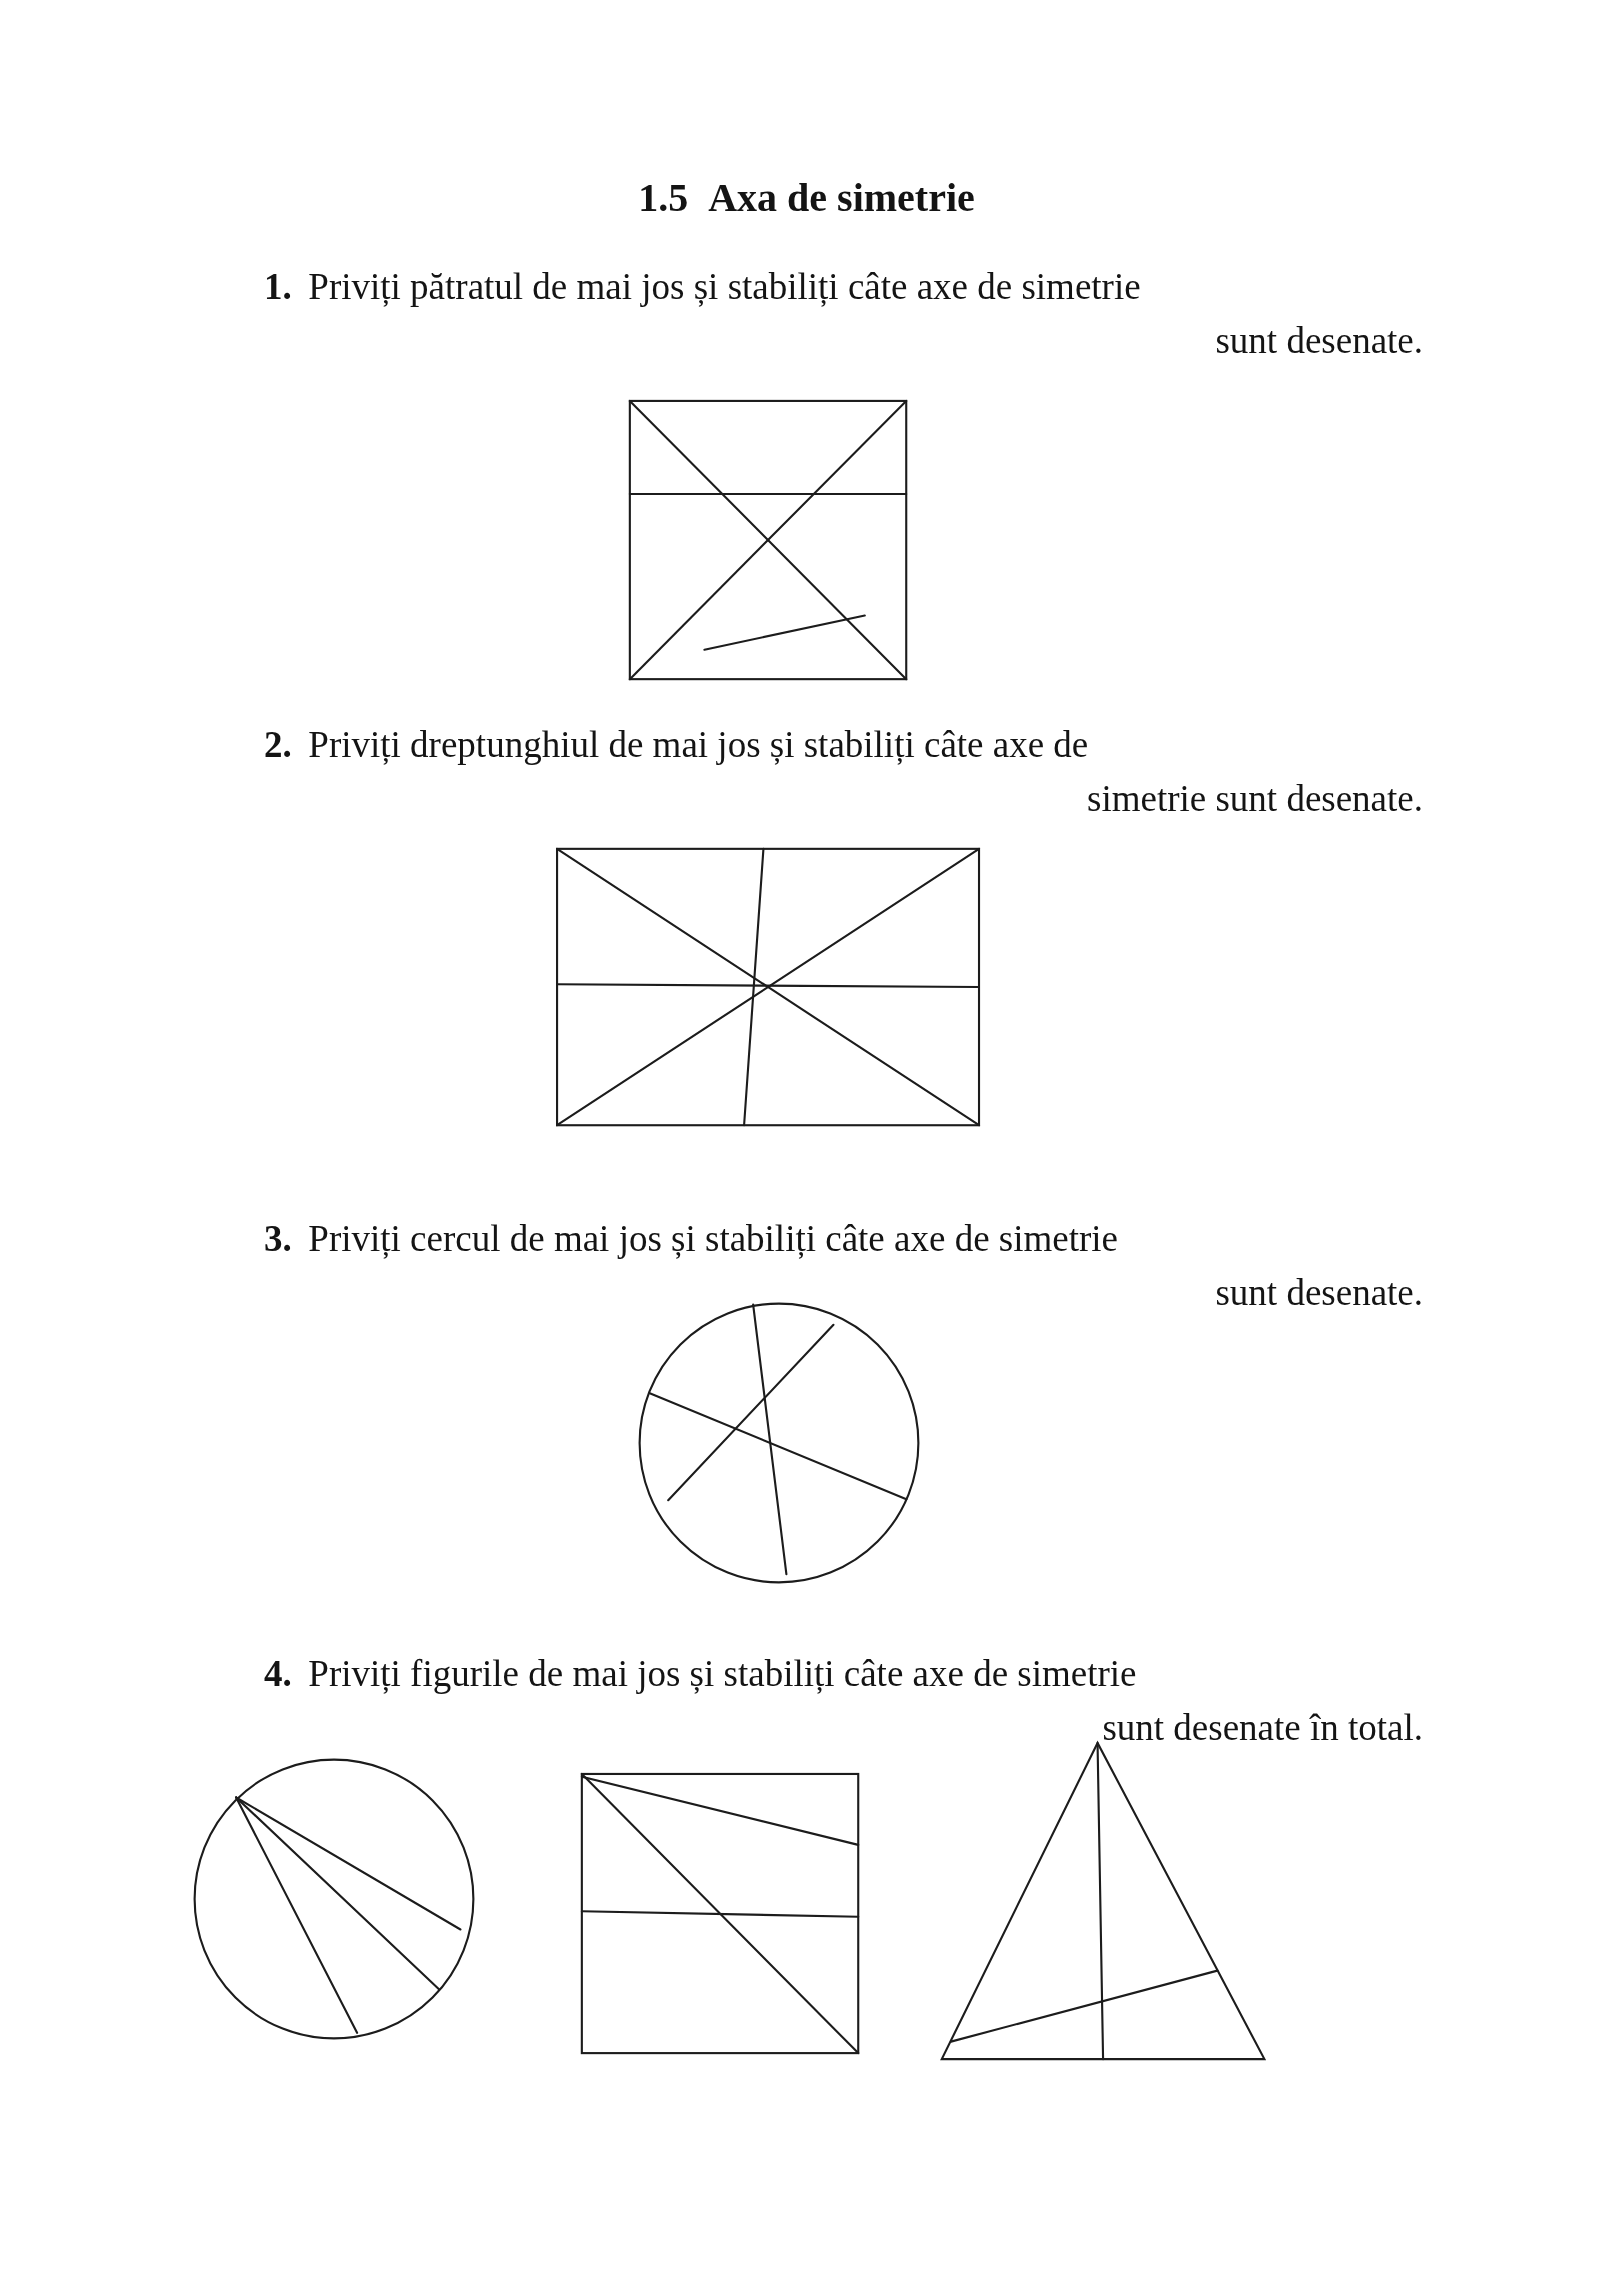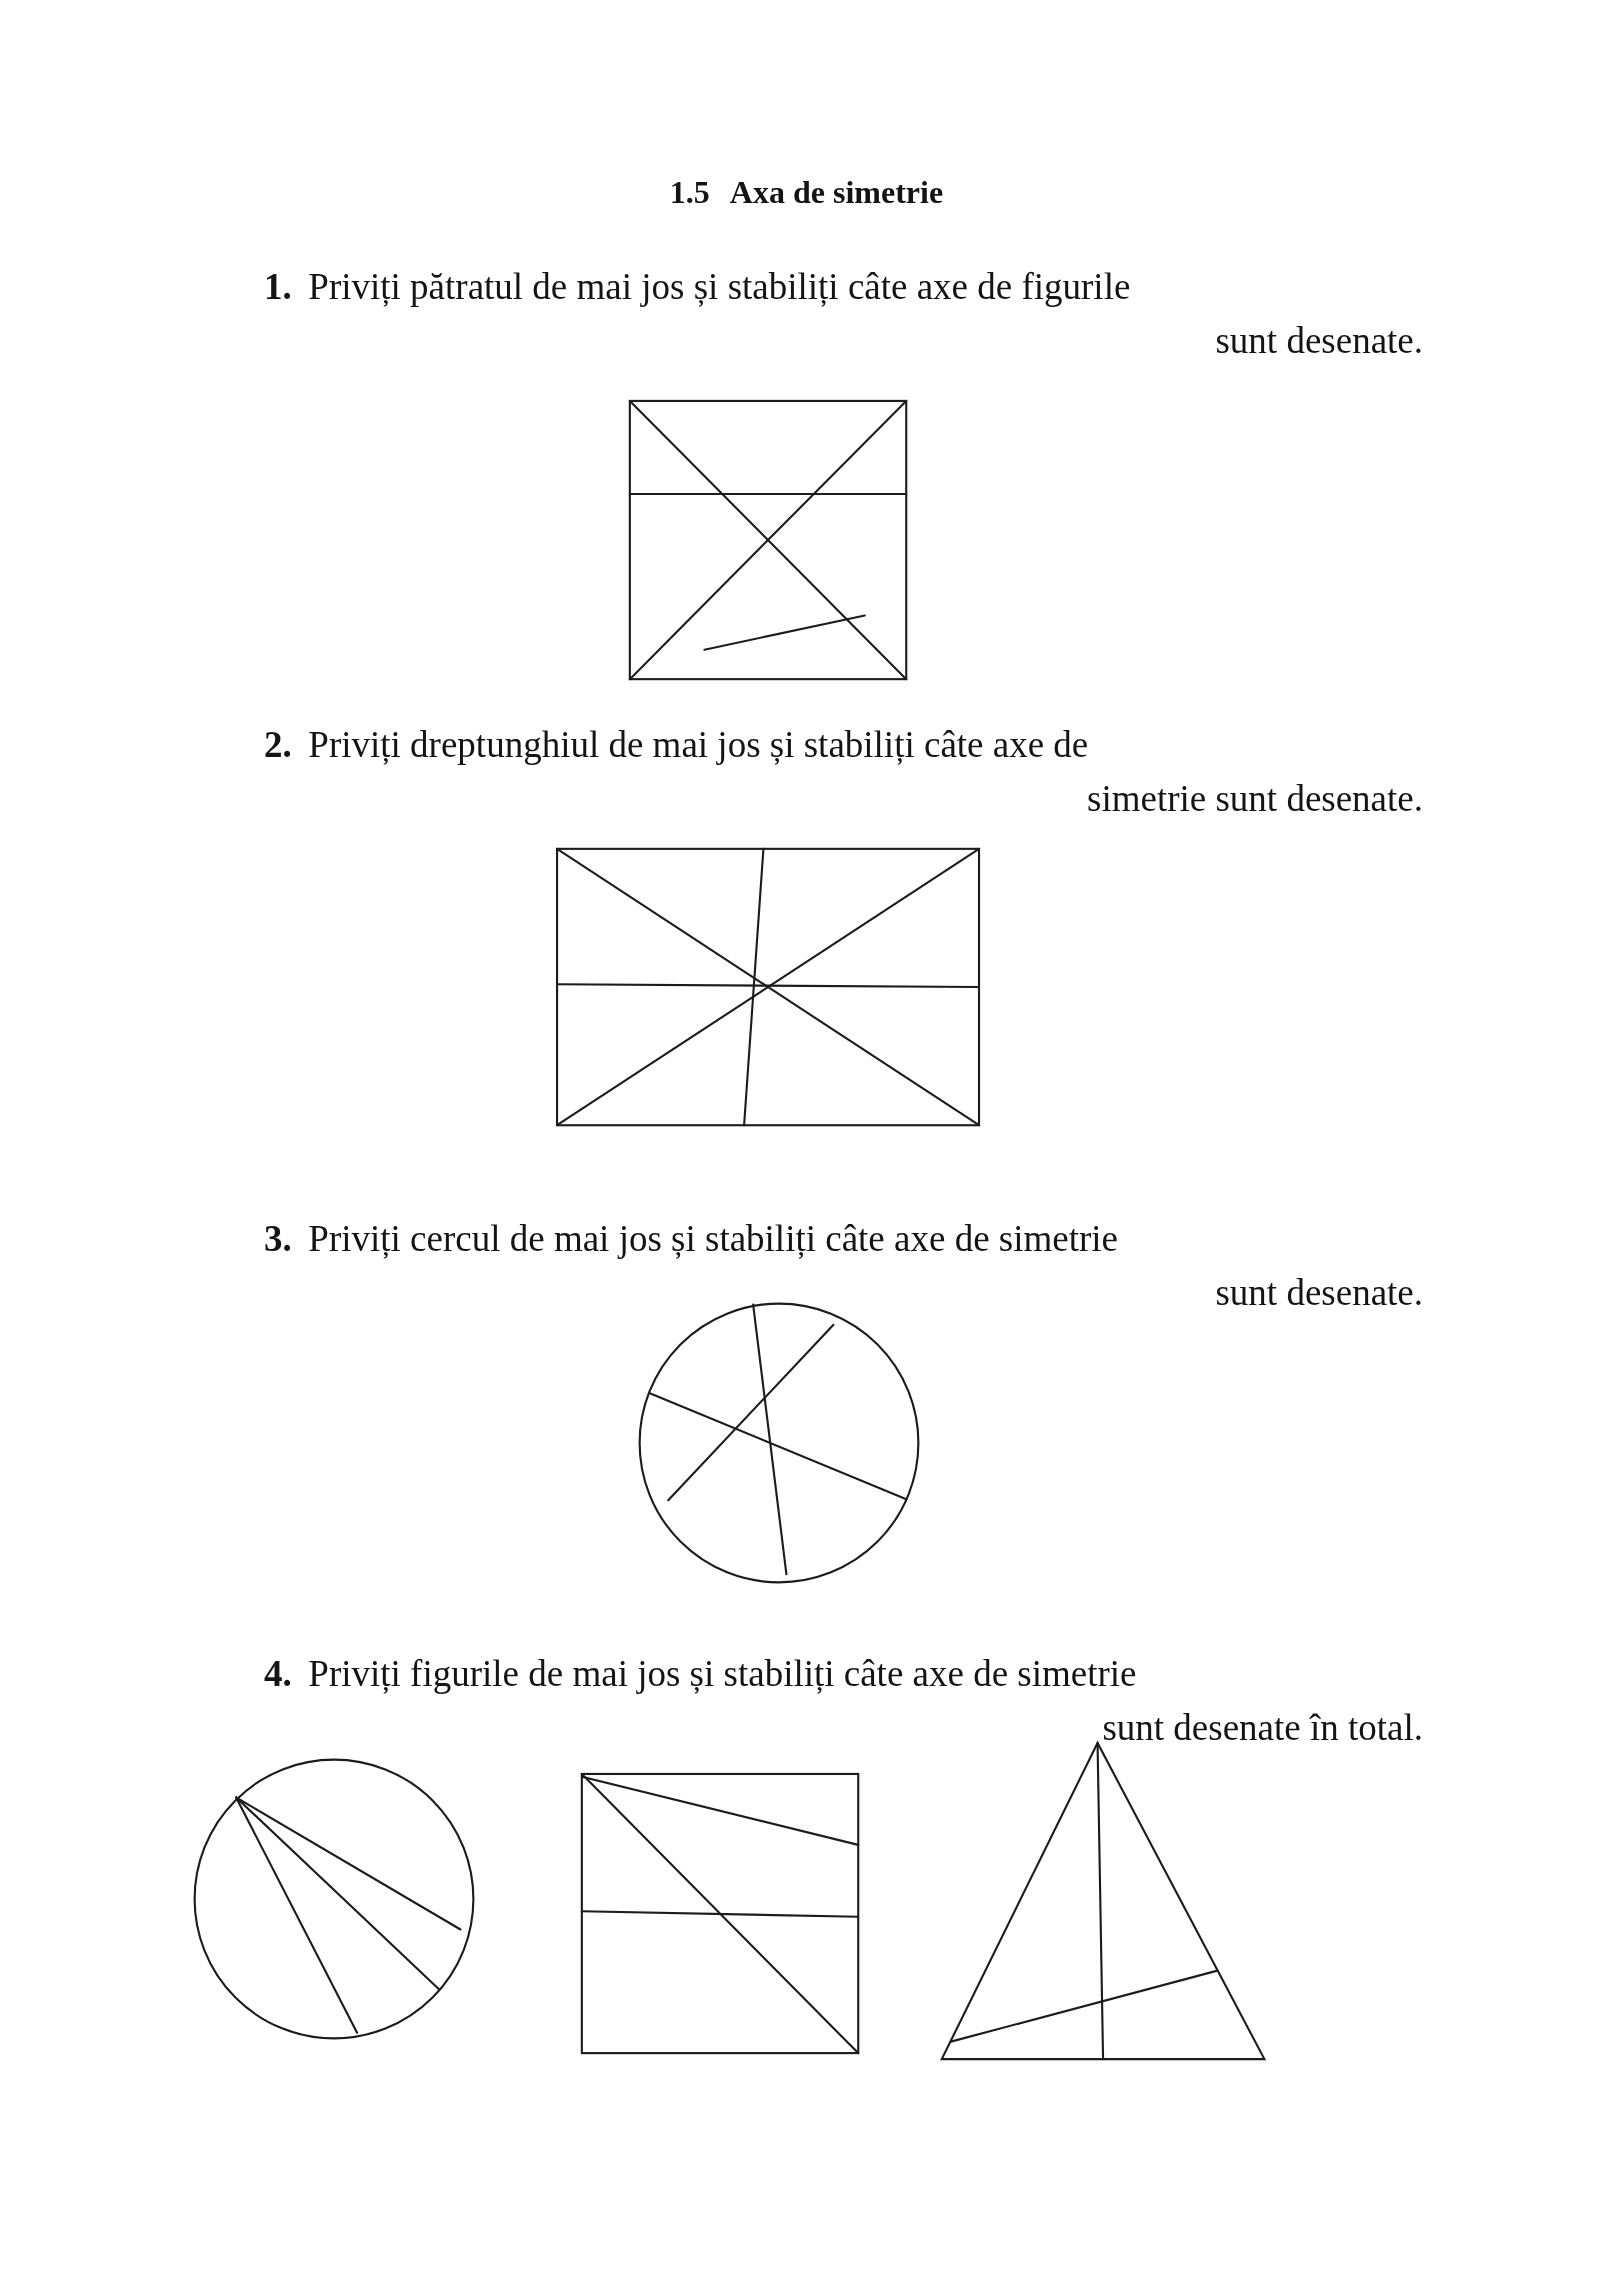--- a/index.html
+++ b/index.html
@@ -15,21 +15,21 @@
     font-family: "Liberation Serif", "DejaVu Serif", serif;
     color: #141414;
     overflow: hidden;
   }
   .title {
     position: absolute;
     top: 174px;
     left: 0;
     width: 100%;
     text-align: center;
-    font-size: 32px;
+    font-size: 40px;
     font-weight: bold;
     margin: 0;
   }
   .title .gap { display: inline-block; width: 20px; }
   .para {
     position: absolute;
     left: 186px;
     width: 1237px;
     font-size: 37px;
     line-height: 54px;
@@ -41,21 +41,21 @@
   .fig svg { display: block; }
 </style>
 </head>
 <body>
 
 <div class="page">
 
   <h1 class="title"><span>1.5</span><span class="gap"></span><span>Axa de simetrie</span></h1>
 
   <div class="para" style="top:260px">
-    <div class="l1"><b>1.</b><span>Priviți pătratul de mai jos și stabiliți câte axe de figurile</span></div>
+    <div class="l1"><b>1.</b><span>Priviți pătratul de mai jos și stabiliți câte axe de simetrie</span></div>
     <div class="l2">sunt desenate.</div>
   </div>
   <div class="fig" style="left:628px;top:399px">
       <svg width="281" height="283" viewBox="0 0 305 307">
         <rect x="2" y="2" width="300" height="302" fill="none" stroke="#1c1c1c" stroke-width="2.3" stroke-linecap="round"></rect>
         <line x1="2" y1="103" x2="302" y2="103" fill="none" stroke="#1c1c1c" stroke-width="2.3" stroke-linecap="round"></line>
         <line x1="2" y1="2" x2="302" y2="304" fill="none" stroke="#1c1c1c" stroke-width="2.3" stroke-linecap="round"></line>
         <line x1="302" y1="2" x2="2" y2="304" fill="none" stroke="#1c1c1c" stroke-width="2.3" stroke-linecap="round"></line>
         <line x1="83" y1="272" x2="257" y2="235" fill="none" stroke="#1c1c1c" stroke-width="2.3" stroke-linecap="round"></line>
       </svg>

